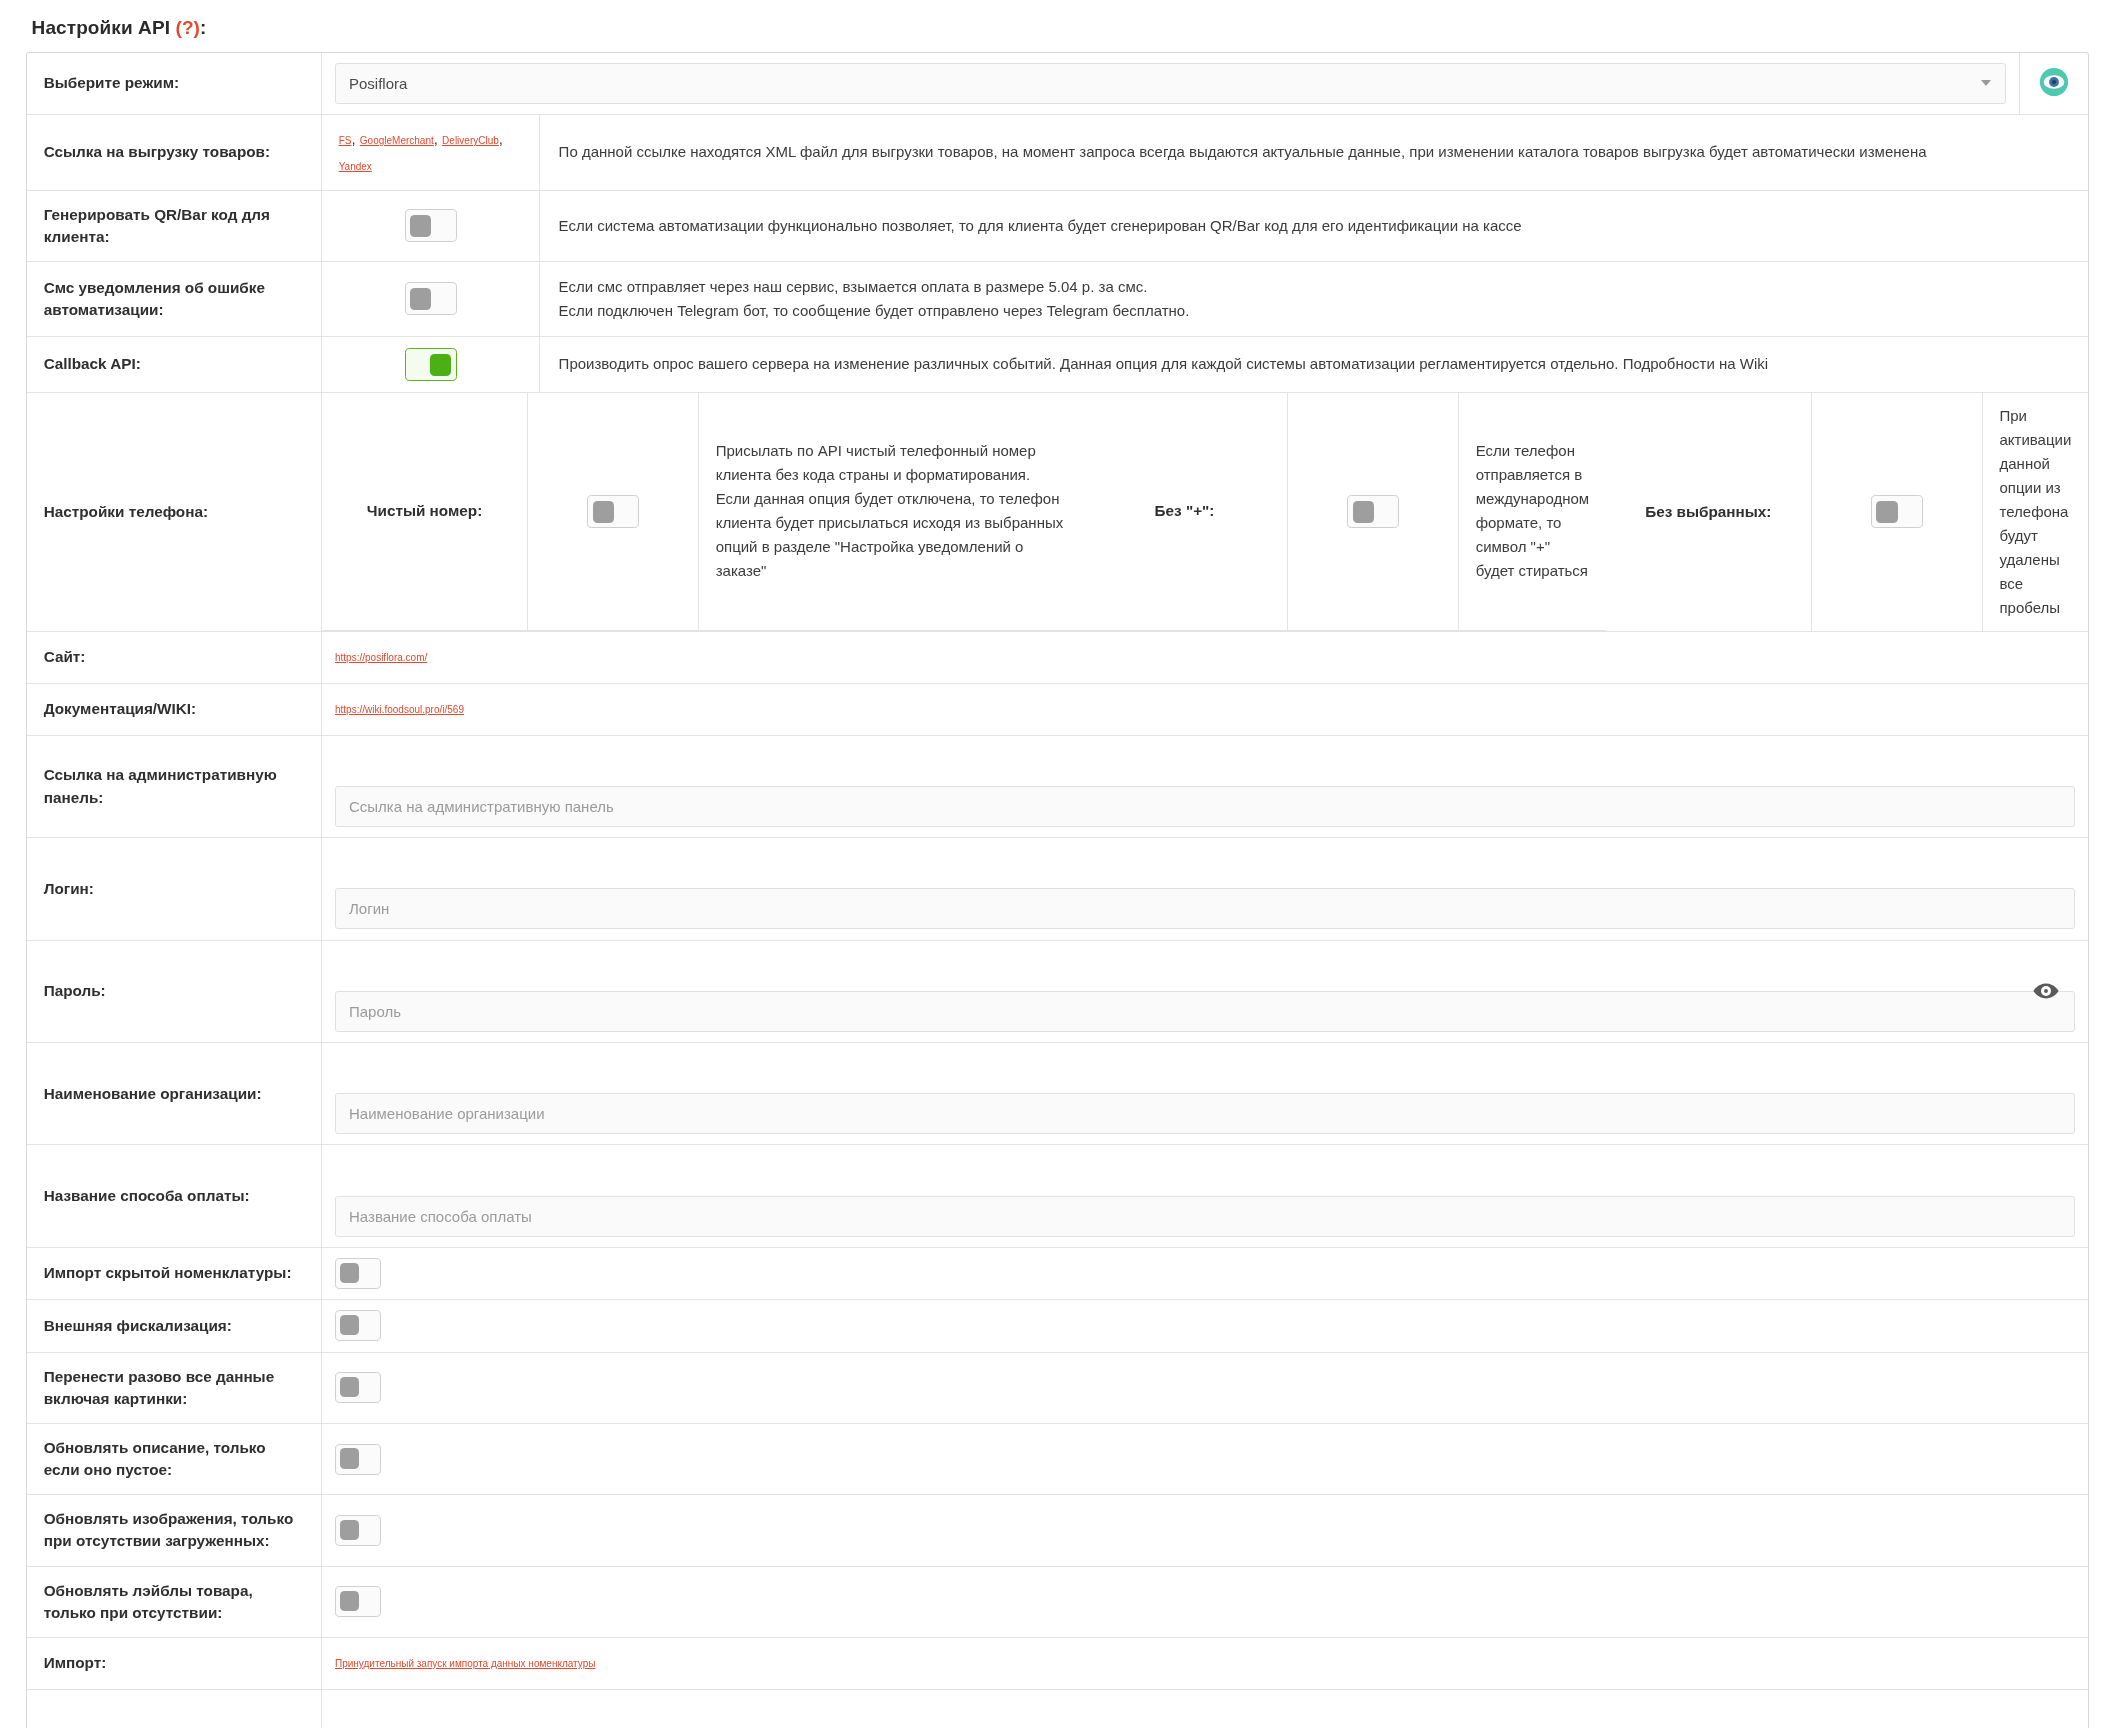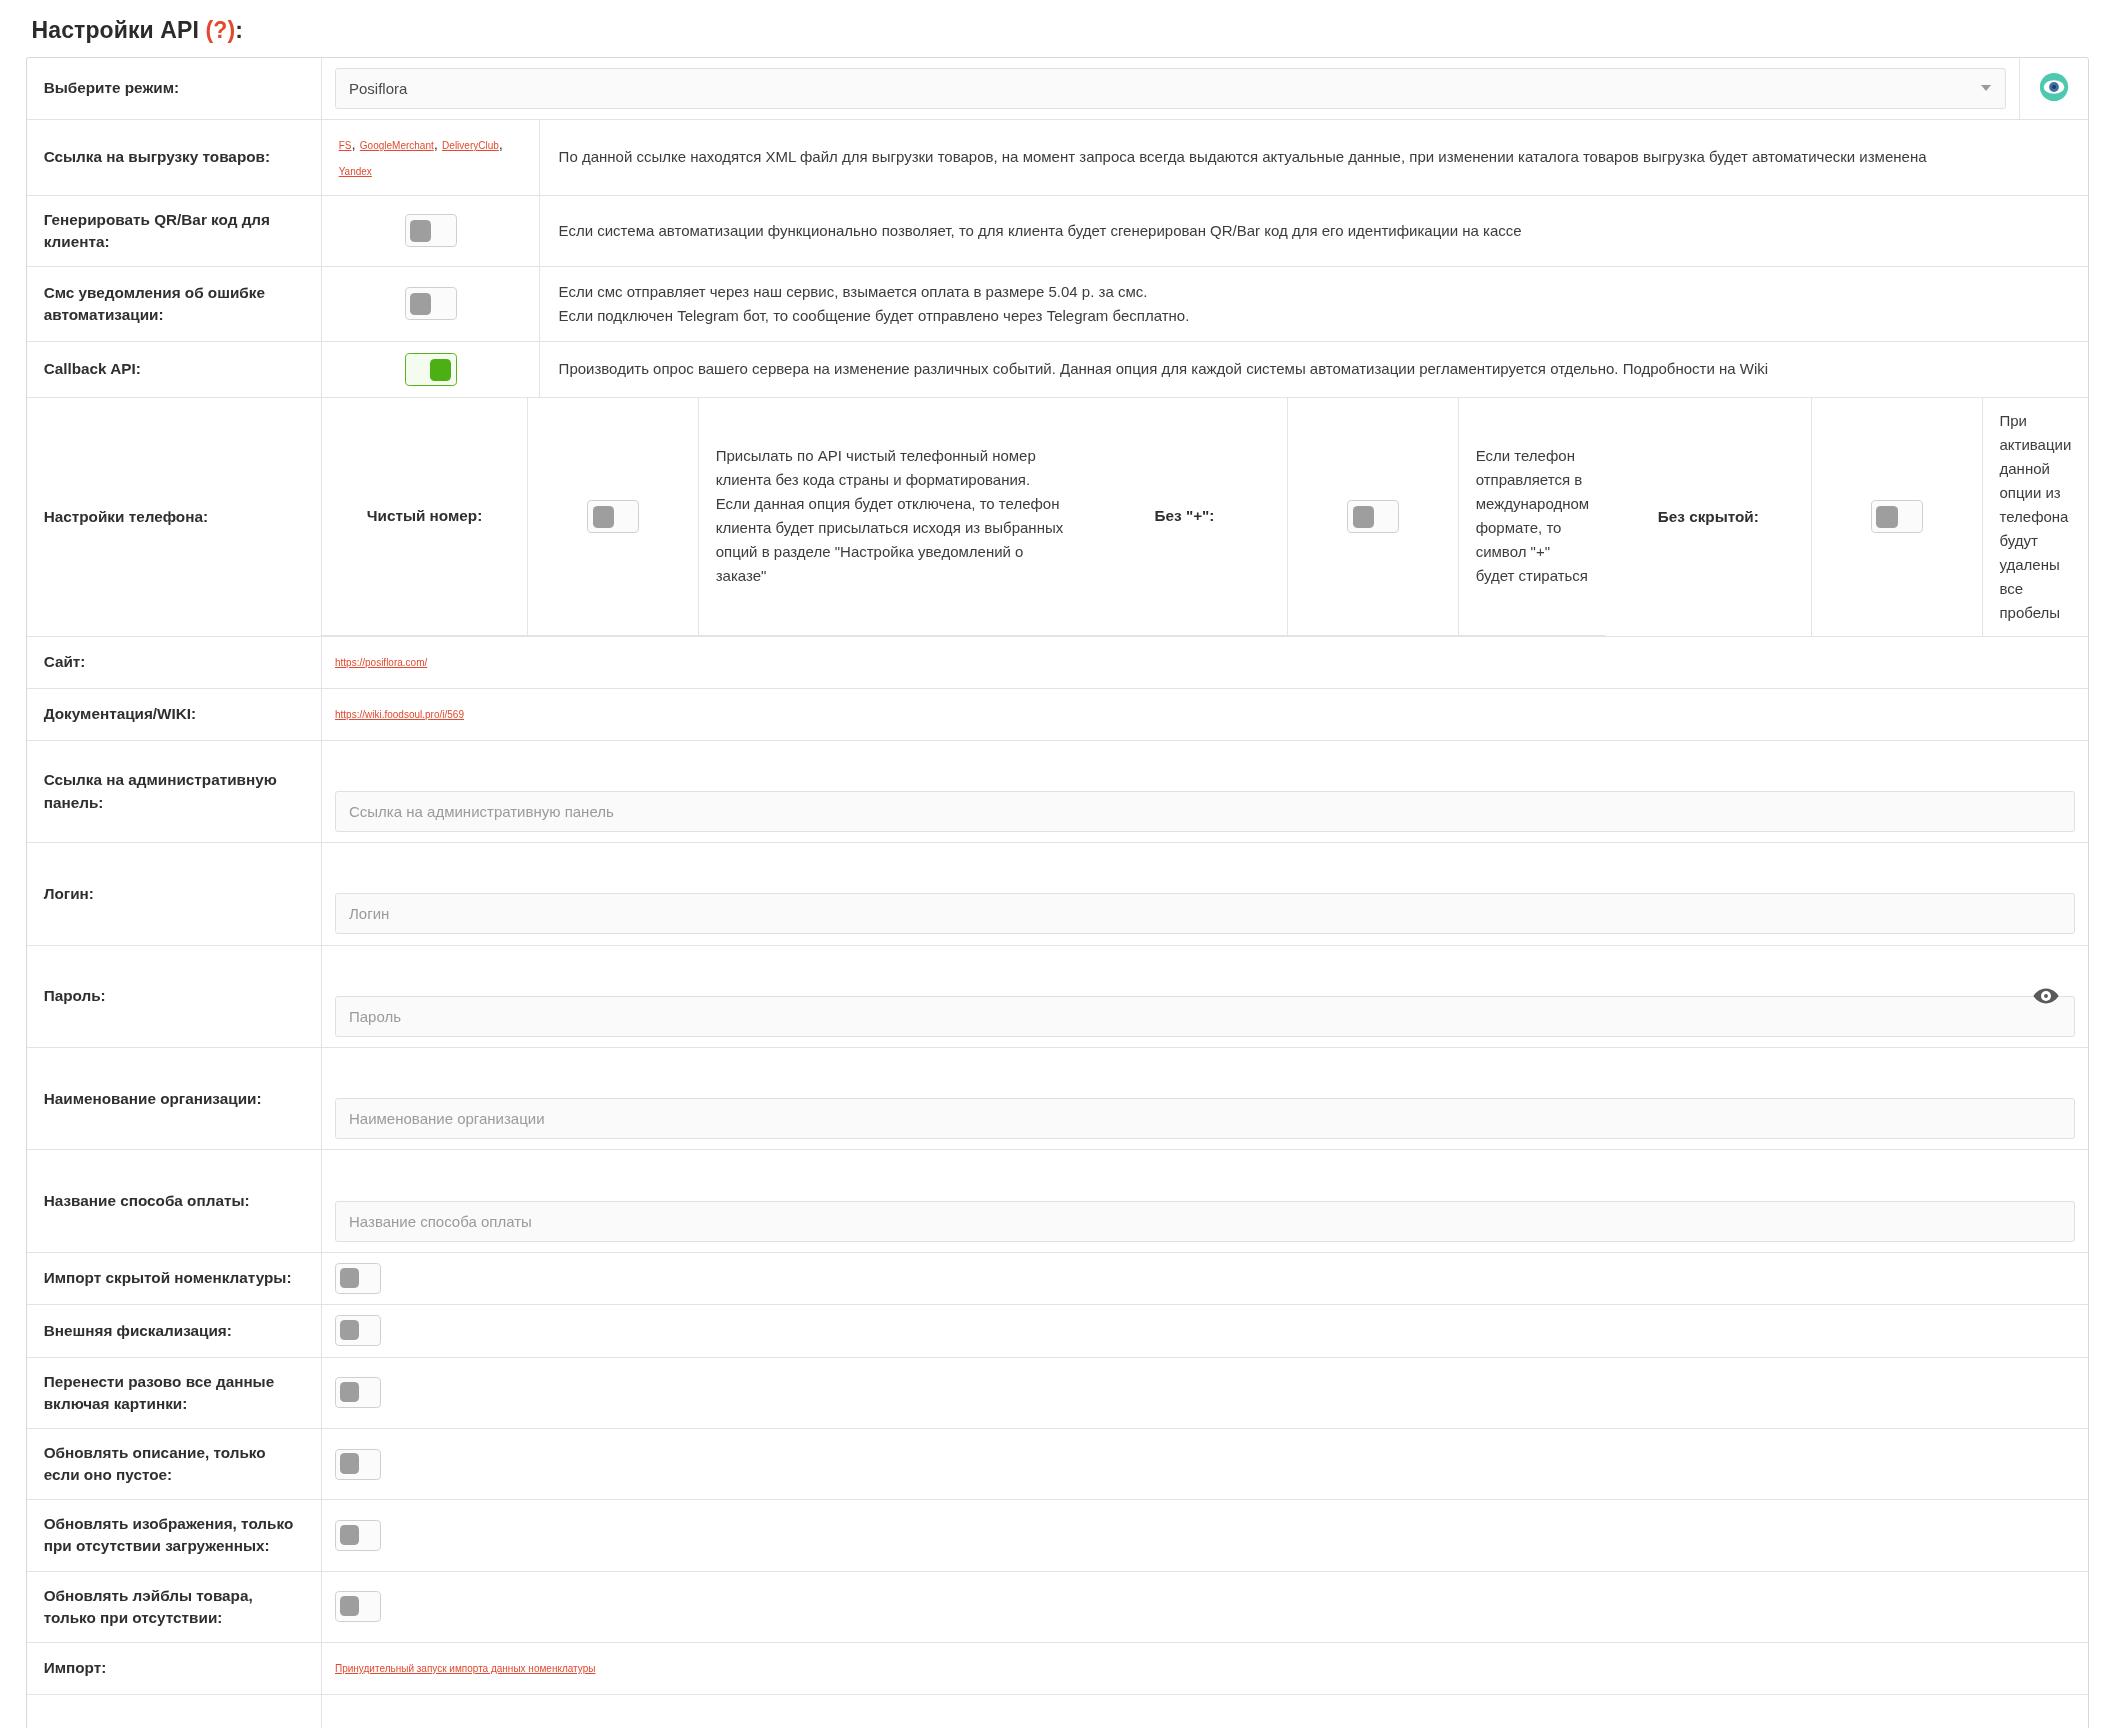--- a/index.html
+++ b/index.html
@@ -15,21 +15,21 @@
     position: relative;
     overflow: hidden;
   }
 
   .page {
     padding: 16.7px 26px 0 26px;
   }
 
   
   .section-title {
-    font-size: 23px;
+    font-size: 19px;
     font-weight: bold;
     color: #2b2b2b;
     margin: 0 0 13px 5.6px;
     letter-spacing: 0.1px;
   }
   .section-title .qmark {
     color: #e2492e;
   }
 
   
@@ -364,21 +364,21 @@
           <div class="nested-label">Без "+":</div>
           <div class="nested-toggle">
             <span class="toggle">
                 <span class="knob"></span>
               </span>
           </div>
           <div class="nested-desc">Если телефон отправляется в международном формате, то символ "+" будет стираться</div>
         </div>
 
         <div class="nested-row">
-          <div class="nested-label">Без скрытой:</div>
+          <div class="nested-label">Без выбранных:</div>
           <div class="nested-toggle">
             <span class="toggle">
                 <span class="knob"></span>
               </span>
           </div>
           <div class="nested-desc">При активации данной опции из телефона будут удалены все пробелы</div>
         </div>
 
       </div>
     </div>

